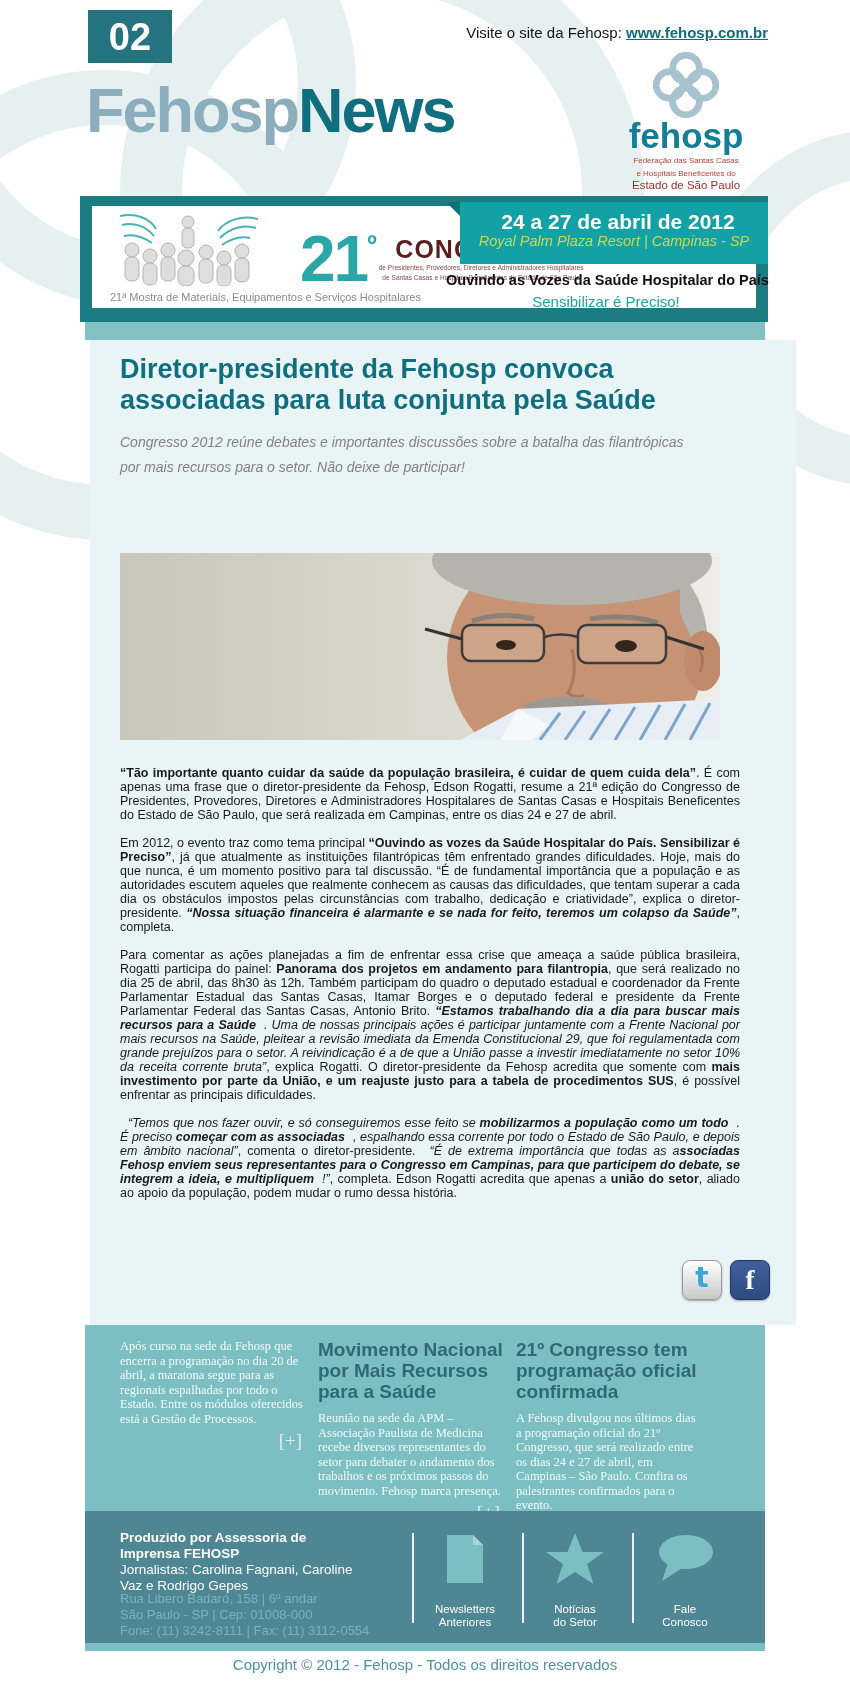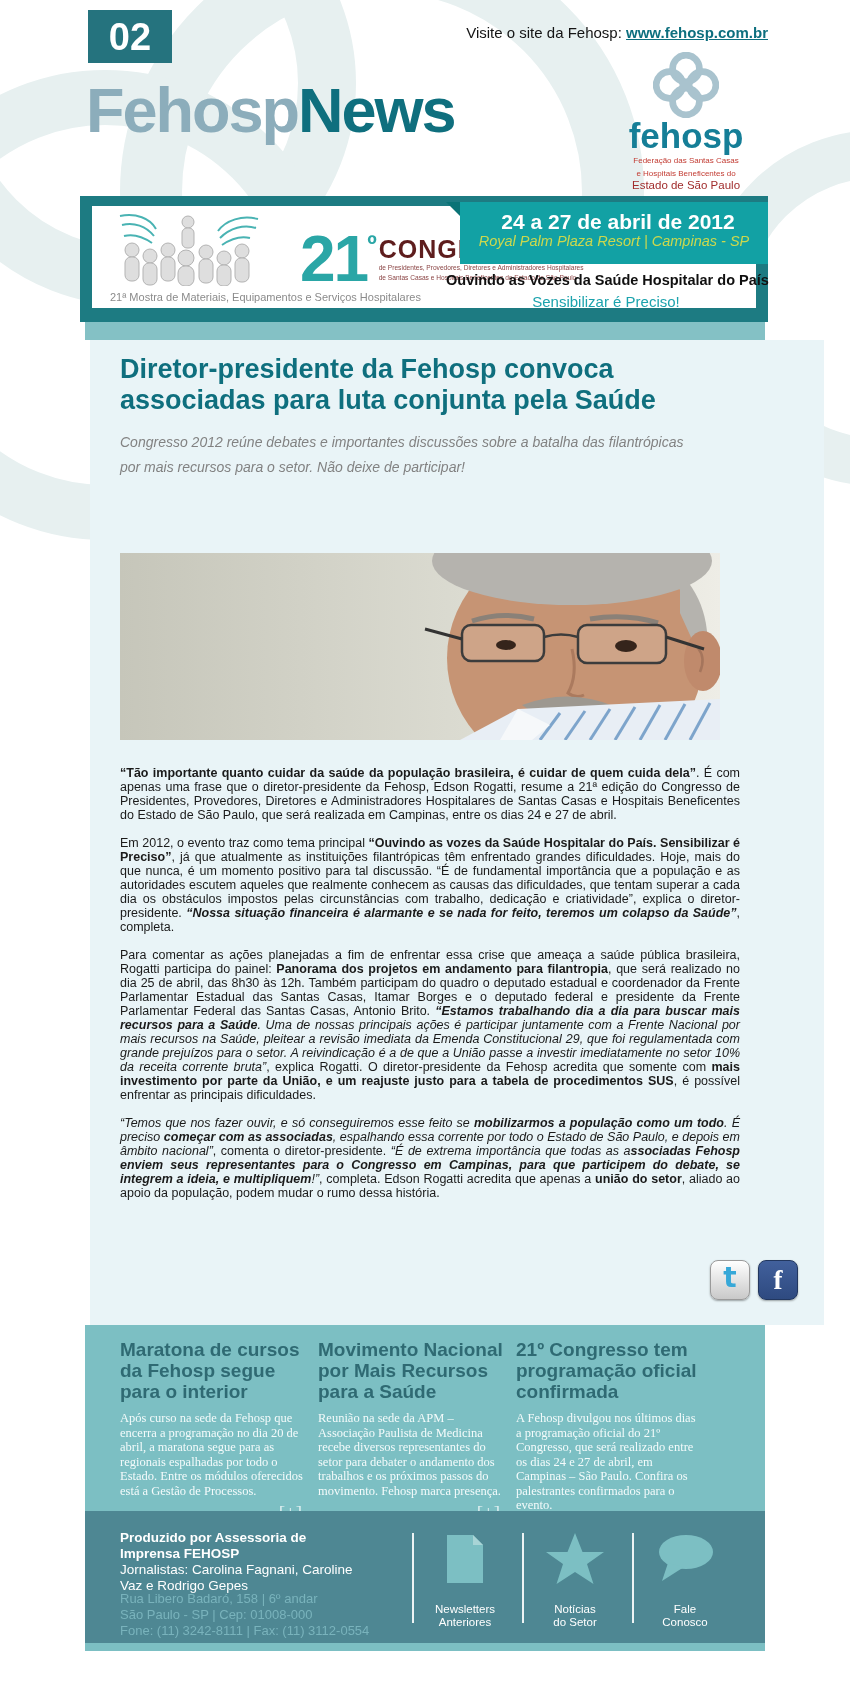--- a/index.html
+++ b/index.html
@@ -21,45 +21,45 @@
   .brand{left:598px;top:52px;width:176px;text-align:center;}
   .brand svg{display:block;margin:0 auto;}
   .brand-name{color:#157e97;font-size:35px;font-weight:bold;line-height:34px;margin-top:1px;}
   .brand-tag1{font-size:8px;color:#c23b32;line-height:10px;margin-top:3px;}
   .brand-tag3{font-size:11.5px;color:#a12d2d;line-height:13px;}
 
   
   .banner{left:80px;top:196px;width:688px;height:126px;background:#1d7b82;}
   .banner-inner{position:absolute;left:12px;right:12px;top:10px;bottom:14px;background:#fff;}
   .figures{position:absolute;left:10px;top:4px;}
-  .lockup{position:absolute;left:208px;top:10px;display:flex;}
+  .lockup{position:absolute;left:208px;top:10px;display:flex;text-align:center;}
   .c-num{font-size:64px;line-height:56px;font-weight:bold;color:#2aa6a6;letter-spacing:-2px;}
   .c-ord{font-size:26px;vertical-align:28px;letter-spacing:0;}
   .c-right{margin-left:2px;padding-top:20px;}
   .c-word{font-size:25px;font-weight:bold;color:#5e1d1d;letter-spacing:1px;text-transform:uppercase;line-height:26px;}
   .c-sub{font-size:6.6px;color:#8a4444;line-height:8px;margin-top:2px;}
   .mostra{position:absolute;left:18px;bottom:5px;font-size:11px;color:#8b8b8b;white-space:nowrap;}
   .ribbon{position:absolute;right:-12px;top:-4px;width:308px;height:62px;background:#12a1a4;text-align:center;color:#fff;}
   .ribbon-fold{position:absolute;left:-14px;top:0;width:0;height:0;border-right:14px solid #0a7376;border-bottom:14px solid transparent;}
   .ribbon-date{font-size:21px;font-weight:bold;margin-top:8px;line-height:23px;white-space:nowrap;padding-left:8px;}
   .ribbon-venue{font-size:14.5px;font-style:italic;color:#ccd84e;line-height:17px;white-space:nowrap;}
   .theme{position:absolute;right:-10px;top:66px;width:320px;text-align:center;font-size:14.5px;font-weight:bold;color:#101010;white-space:nowrap;}
   .slogan{position:absolute;right:-10px;top:87px;width:320px;text-align:center;font-size:15px;color:#1ba3ad;}
 
   .mid-strip{left:85px;top:322px;width:680px;height:18px;background:#84c1c5;z-index:1;}
 
   
-  .panel{left:90px;top:340px;width:706px;height:985px;background:#e9f4f7;padding-left:28px;}
+  .panel{left:90px;top:340px;width:706px;height:985px;background:#e9f4f7;}
   .panel h1{position:absolute;left:30px;top:14px;width:600px;font-size:27px;line-height:31px;color:#0f6f7e;margin:0;font-weight:bold;}
   .lead{position:absolute;left:30px;top:90px;width:580px;font-size:14px;line-height:25px;font-style:italic;color:#828282;}
   .photo{position:absolute;left:30px;top:213px;width:600px;height:187px;overflow:hidden;}
   .body-text{position:absolute;left:30px;top:426px;width:620px;font-size:12.5px;line-height:14px;text-align:justify;color:#1a1a1a;}
   .body-text p{margin:0 0 14px 0;}
   .seg-b{font-weight:bold;}
-  .seg-i{font-style:italic;}
+  .seg-i{font-style:italic;margin-left:8px;}
   .seg-bi{font-weight:bold;font-style:italic;}
   .social{position:absolute;top:920px;right:26px;display:flex;gap:8px;}
   .sbtn{width:38px;height:38px;border-radius:8px;text-align:center;cursor:pointer;box-shadow:0 1px 2px rgba(0,0,0,0.35);}
   .twitter{background:linear-gradient(#ffffff,#c9c9c9);border:1px solid #9a9a9a;color:#37a8d8;font-size:28px;font-weight:bold;line-height:34px;font-family:"DejaVu Sans",sans-serif;}
   .facebook{background:linear-gradient(#41609c,#2e4a80);border:1px solid #22375f;color:#fff;font-size:27px;font-weight:bold;line-height:38px;font-family:"Liberation Serif",serif;}
 
   
   .cols{left:85px;top:1325px;width:680px;height:186px;background:#7cbfc3;}
   .col{position:absolute;top:14px;width:186px;}
   .col1{left:35px;} .col2{left:233px;} .col3{left:431px;}
@@ -219,21 +219,20 @@
     </div>
 
     <div class="social">
       <div class="sbtn twitter">t</div>
       <div class="sbtn facebook">f</div>
     </div>
   </div>
 
   <div class="z cols">
     <div class="col col1">
-      <h2>Maratona de cursos da Fehosp segue para o interior</h2>
       <div class="ctext">Após curso na sede da Fehosp que encerra a programação no dia 20 de abril, a maratona segue para as regionais espalhadas por todo o Estado. Entre os módulos oferecidos está a Gestão de Processos.</div>
       <div class="more">[+]</div>
     </div>
     <div class="col col2">
       <h2>Movimento Nacional por Mais Recursos para a Saúde</h2>
       <div class="ctext">Reunião na sede da APM – Associação Paulista de Medicina recebe diversos representantes do setor para debater o andamento dos trabalhos e os próximos passos do movimento. Fehosp marca presença.</div>
       <div class="more">[+]</div>
     </div>
     <div class="col col3">
       <h2>21º Congresso tem programação oficial confirmada</h2>
@@ -287,14 +286,15 @@
         </svg>
       </div>
       <div class="flabel">
         <div>Fale</div>
           <div>Conosco</div>
       </div>
     </div>
   </div>
 
   <div class="z bottom-strip"></div>
+  <div class="z copyright">Copyright © 2012 - Fehosp - Todos os direitos reservados</div>
 
 </div>
 
 </body></html>

